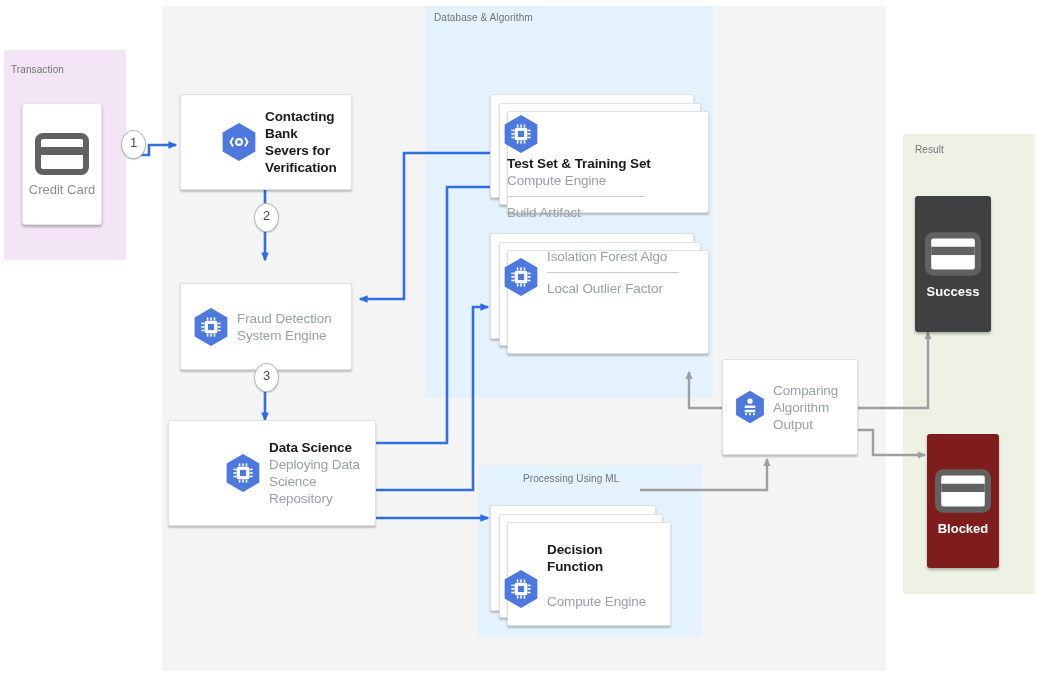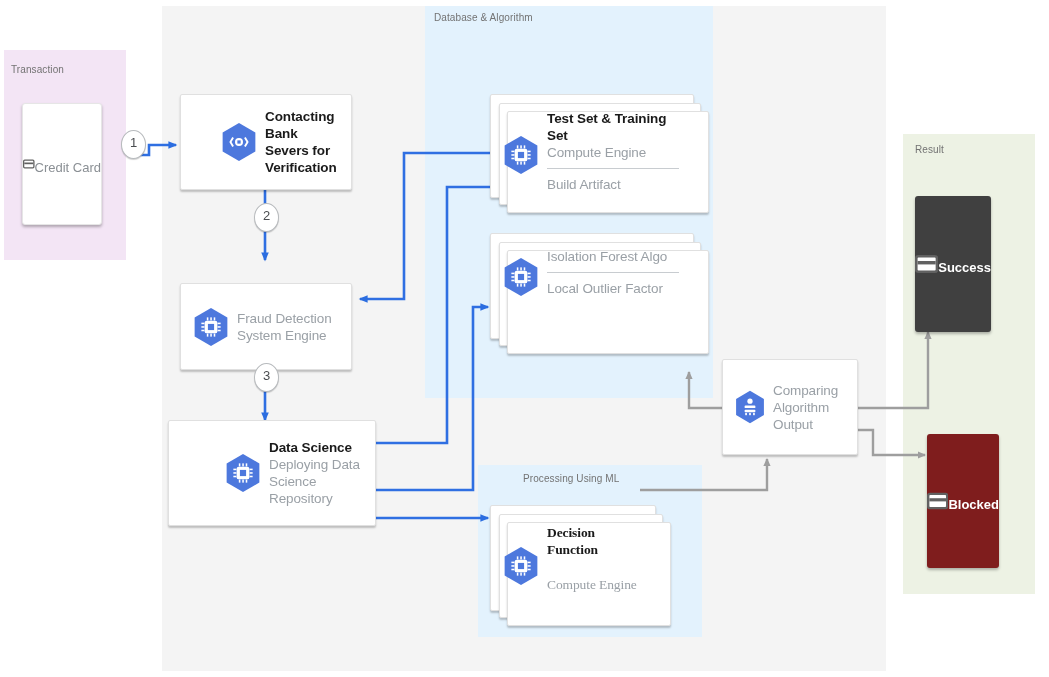--- a/index.html
+++ b/index.html
@@ -105,21 +105,21 @@
   .hexicon{flex:0 0 auto;width:40px;height:42px;display:block;}
   .hexicon.small{width:34px;height:36px;}
 
   
   .cc-tile{
     position:absolute;
     box-sizing:border-box;
     border-radius:3px;
     box-shadow:0 2px 3px rgba(0,0,0,.28);
     display:flex;
-    flex-direction:row;
+    flex-direction:column;
     align-items:center;
     justify-content:center;
   }
   .cc-tile.white{background:#ffffff;border:1px solid #e6e6e6;}
   .cc-label{
     font-size:13px;
     margin-top:6px;
     white-space:nowrap;
   }
   .cc-label.grey{color:#8a8f94;}
@@ -290,21 +290,21 @@
         </g>
       </svg>
       <div class="card-text">
         <div class="t-strong">Data Science</div>
         <div class="t-muted">Deploying Data Science Repository</div>
       </div>
     </div>
   </div>
 
   <div class="card stack" style="left:490px;top:94px;width:204px;height:104px;z-index:20;">
-    <div class="card-inner" style="align-items:center;padding-top:10px;">
+    <div class="card-inner" style="align-items:flex-start;padding-top:10px;flex-direction:column;">
       <svg class="hexicon" style="margin-top:8px;" viewBox="0 0 44 46">
         <polygon points="22,2 40,12.5 40,33.5 22,44 4,33.5 4,12.5" fill="#4d78dd"></polygon>
         <g fill="#ffffff">
           <rect x="15" y="16" width="14" height="14" rx="2.4" ry="2.4"></rect>
           <rect x="18.6" y="19.6" width="6.8" height="6.8" fill="#4d78dd"></rect>
           <rect x="17.4" y="12.4" width="1.7" height="3.4"></rect>
           <rect x="21.2" y="12.4" width="1.7" height="3.4"></rect>
           <rect x="25" y="12.4" width="1.7" height="3.4"></rect>
           <rect x="17.4" y="30.2" width="1.7" height="3.4"></rect>
           <rect x="21.2" y="30.2" width="1.7" height="3.4"></rect>
@@ -349,21 +349,21 @@
       </svg>
       <div class="card-text">
         <div class="t-muted">Isolation Forest Algo</div>
         <div class="divider"></div>
         <div class="t-muted">Local Outlier Factor</div>
       </div>
     </div>
   </div>
 
   <div class="card stack" style="left:490px;top:505px;width:166px;height:106px;z-index:20;">
-    <div class="card-inner" style="align-items:center;padding-top:0;font-family:Liberation Serif, serif;">
+    <div class="card-inner" style="align-items:flex-end;padding-top:0;">
       <svg class="hexicon" style="margin-top:16px;" viewBox="0 0 44 46">
         <polygon points="22,2 40,12.5 40,33.5 22,44 4,33.5 4,12.5" fill="#4d78dd"></polygon>
         <g fill="#ffffff">
           <rect x="15" y="16" width="14" height="14" rx="2.4" ry="2.4"></rect>
           <rect x="18.6" y="19.6" width="6.8" height="6.8" fill="#4d78dd"></rect>
           <rect x="17.4" y="12.4" width="1.7" height="3.4"></rect>
           <rect x="21.2" y="12.4" width="1.7" height="3.4"></rect>
           <rect x="25" y="12.4" width="1.7" height="3.4"></rect>
           <rect x="17.4" y="30.2" width="1.7" height="3.4"></rect>
           <rect x="21.2" y="30.2" width="1.7" height="3.4"></rect>

